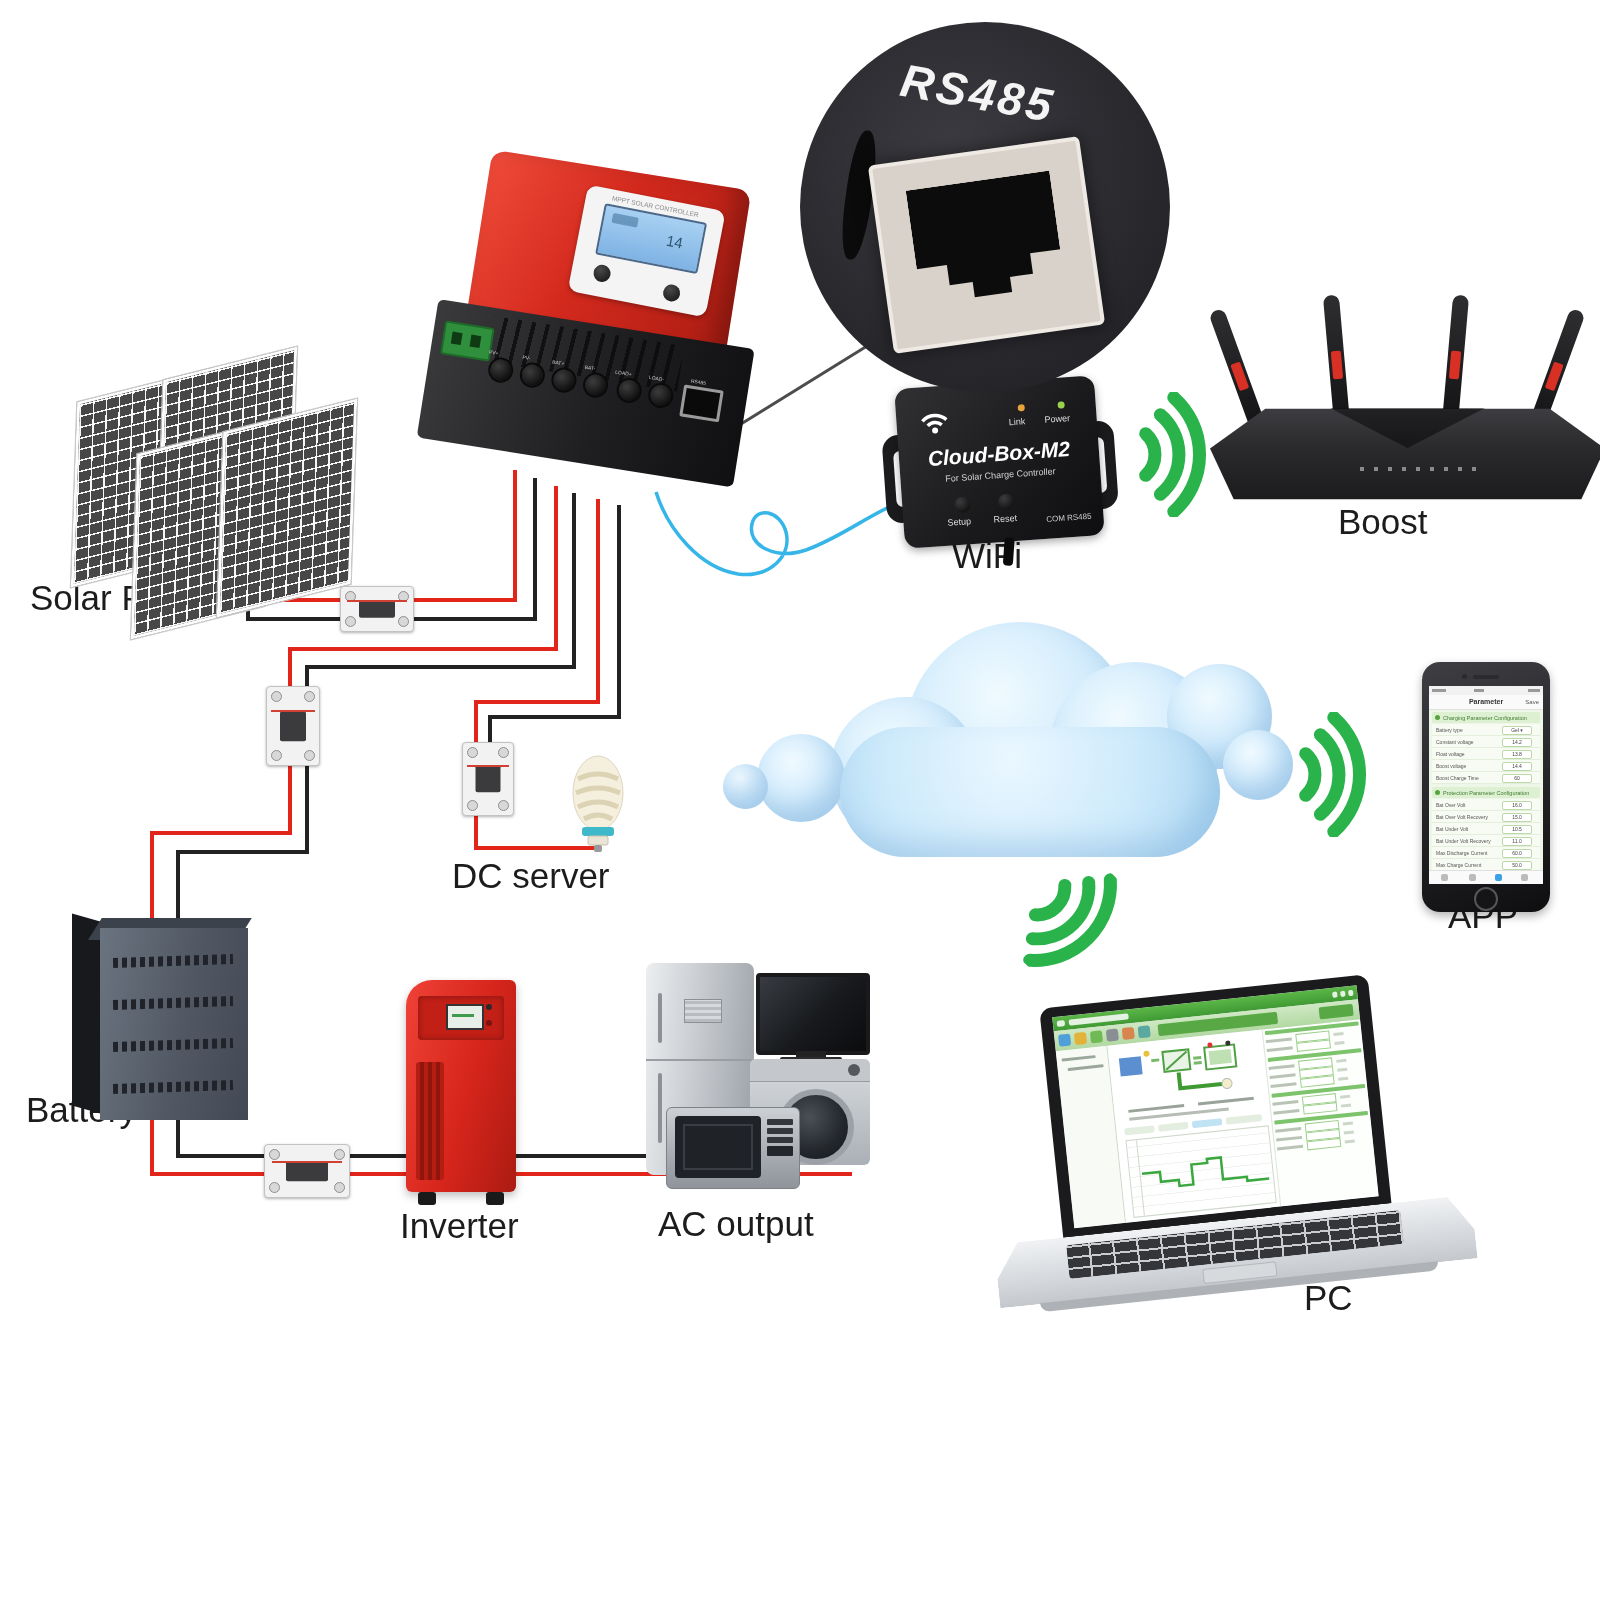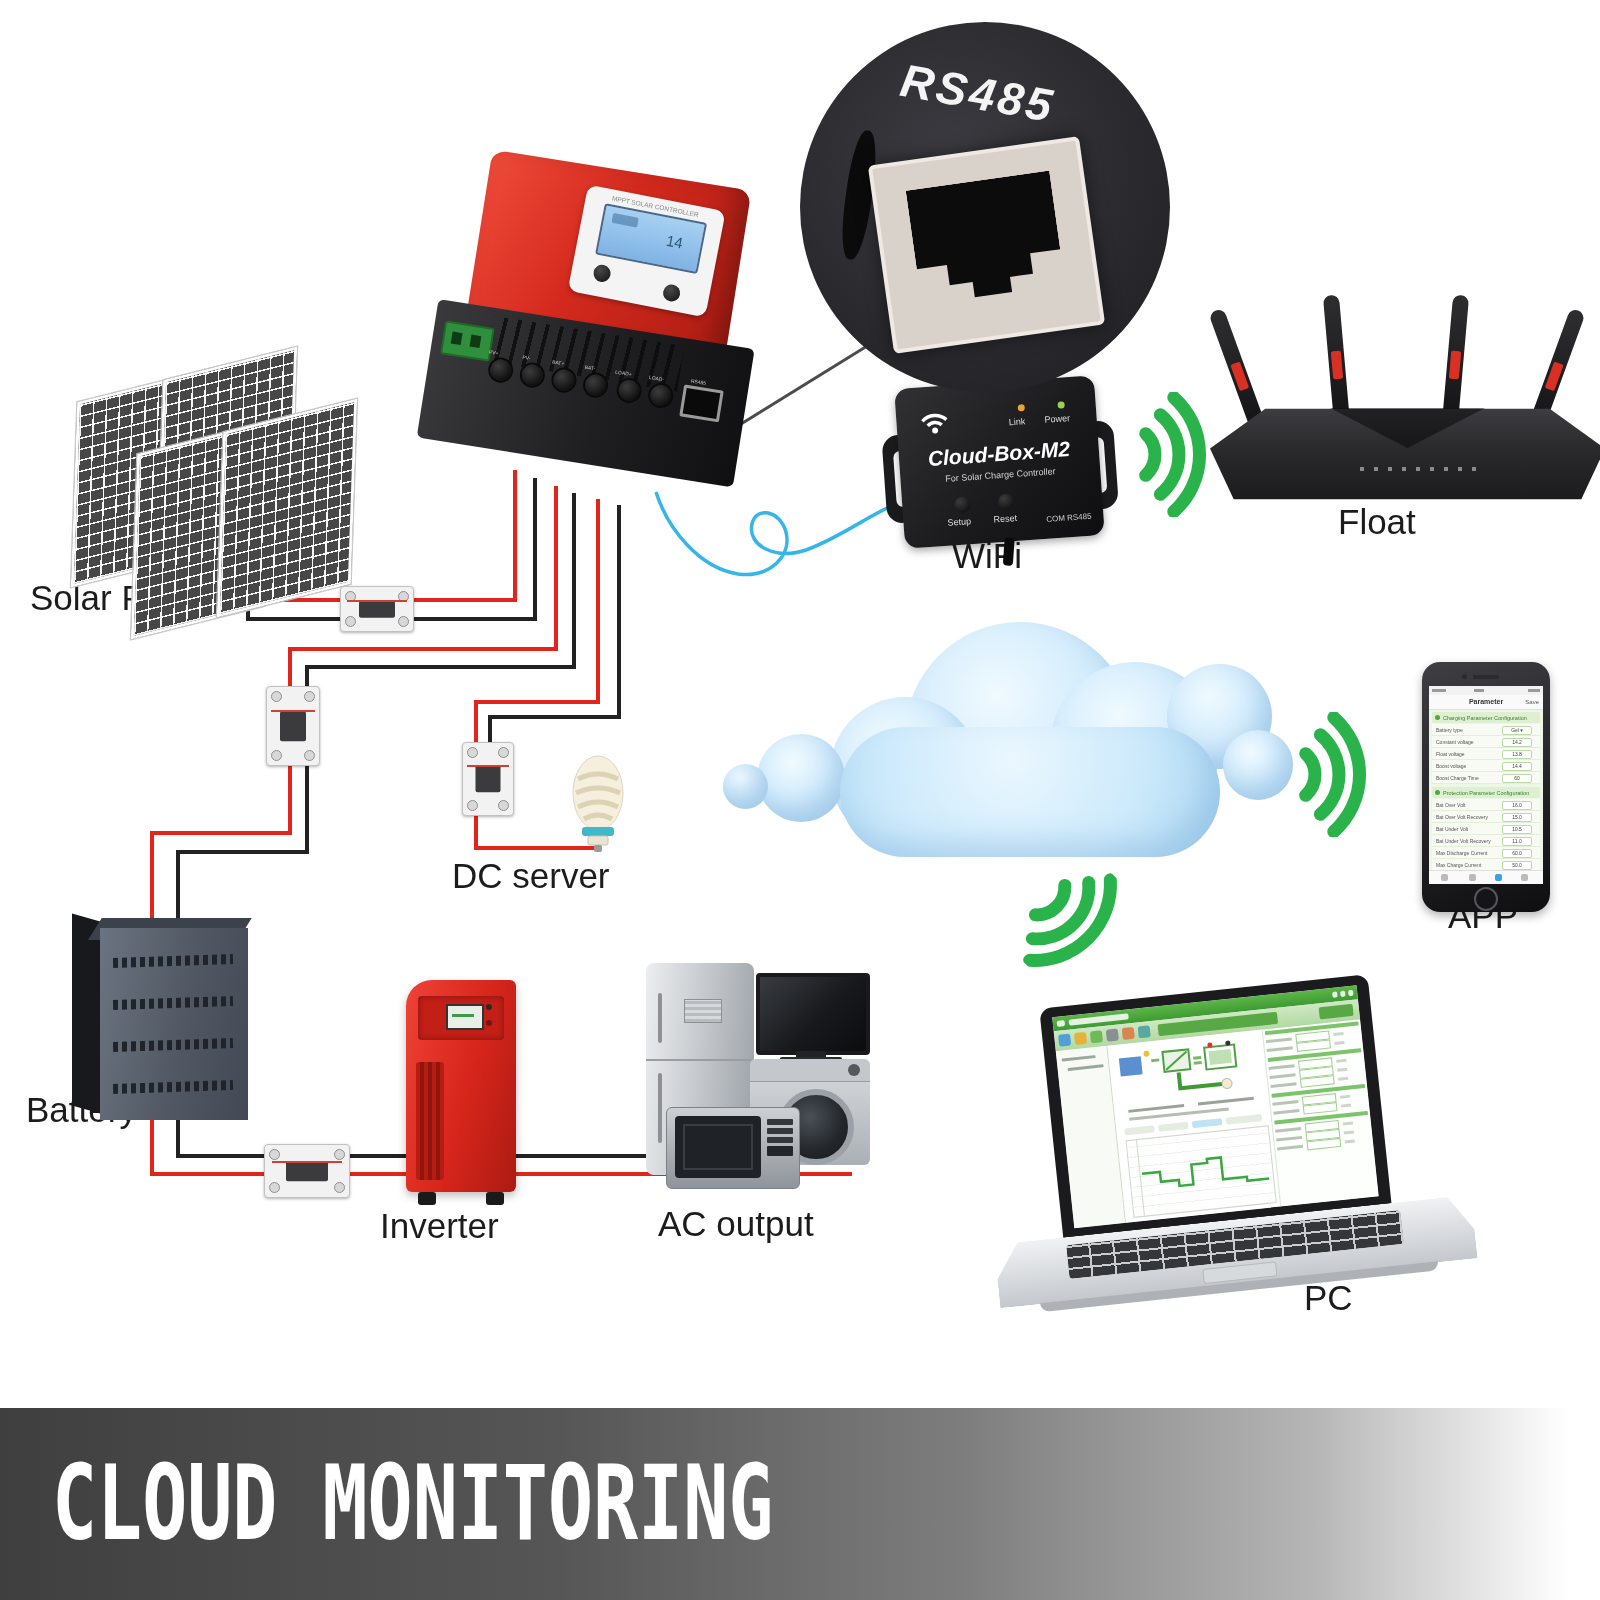--- a/index.html
+++ b/index.html
@@ -406,21 +406,21 @@
     <div class="ant" style="left:238px;top:-10px;transform:rotate(5deg);">
         <i></i>
       </div>
     <div class="ant" style="left:340px;top:2px;transform:rotate(20deg);">
         <i></i>
       </div>
     <div class="router-body"></div>
     <div class="router-facet"></div>
     <div class="router-leds"></div>
   </div>
-  <div class="lbl" style="left:1338px;top:502px;">Float</div>
+  <div class="lbl" style="left:1338px;top:502px;">Boost</div>
 
   <div class="cloud">
     <div class="puff" style="left:90px;top:0;width:230px;height:230px;"></div>
     <div class="puff" style="left:15px;top:75px;width:150px;height:150px;"></div>
     <div class="puff" style="left:235px;top:40px;width:170px;height:170px;"></div>
     <div class="puff" style="left:352px;top:42px;width:105px;height:105px;"></div>
     <div class="puff" style="left:408px;top:108px;width:70px;height:70px;"></div>
     <div class="puff" style="left:-58px;top:112px;width:88px;height:88px;"></div>
     <div class="puff" style="left:-92px;top:142px;width:45px;height:45px;"></div>
     <div class="cloud-base"></div>
@@ -657,21 +657,21 @@
             <i></i>
           </div>
         <div class="inv-dot" style="right:12px;top:8px;background:#2a2a2a;"></div>
         <div class="inv-dot" style="right:12px;top:24px;background:#7a1410;"></div>
       </div>
       <div class="inv-vent"></div>
     </div>
     <div class="inv-foot" style="left:12px;"></div>
     <div class="inv-foot" style="right:12px;"></div>
   </div>
-  <div class="lbl" style="left:380px;top:1206px;">Inverter</div>
+  <div class="lbl" style="left:400px;top:1206px;">Inverter</div>
 
   <div class="appl">
     <div class="fridge">
       <div class="vent"></div>
         <div class="split"></div>
       <i class="abs" style="left:12px;top:30px;width:4px;height:50px;background:#8d9196;border-radius:2px;"></i>
       <i class="abs" style="left:12px;top:110px;width:4px;height:70px;background:#8d9196;border-radius:2px;"></i>
     </div>
     <div class="tv"></div>
     <div class="tv-stand"></div>
@@ -688,17 +688,14 @@
       <div class="ctrl">
           <i></i>
           <i></i>
           <i></i>
           <i style="height:10px;background:#23262a;"></i>
         </div>
     </div>
   </div>
   <div class="lbl" style="left:658px;top:1204px;">AC output</div>
 
-  <div class="banner">
-    <span>CLOUD MONITORING</span>
-  </div>
 
 </div>
 
 </body></html>

